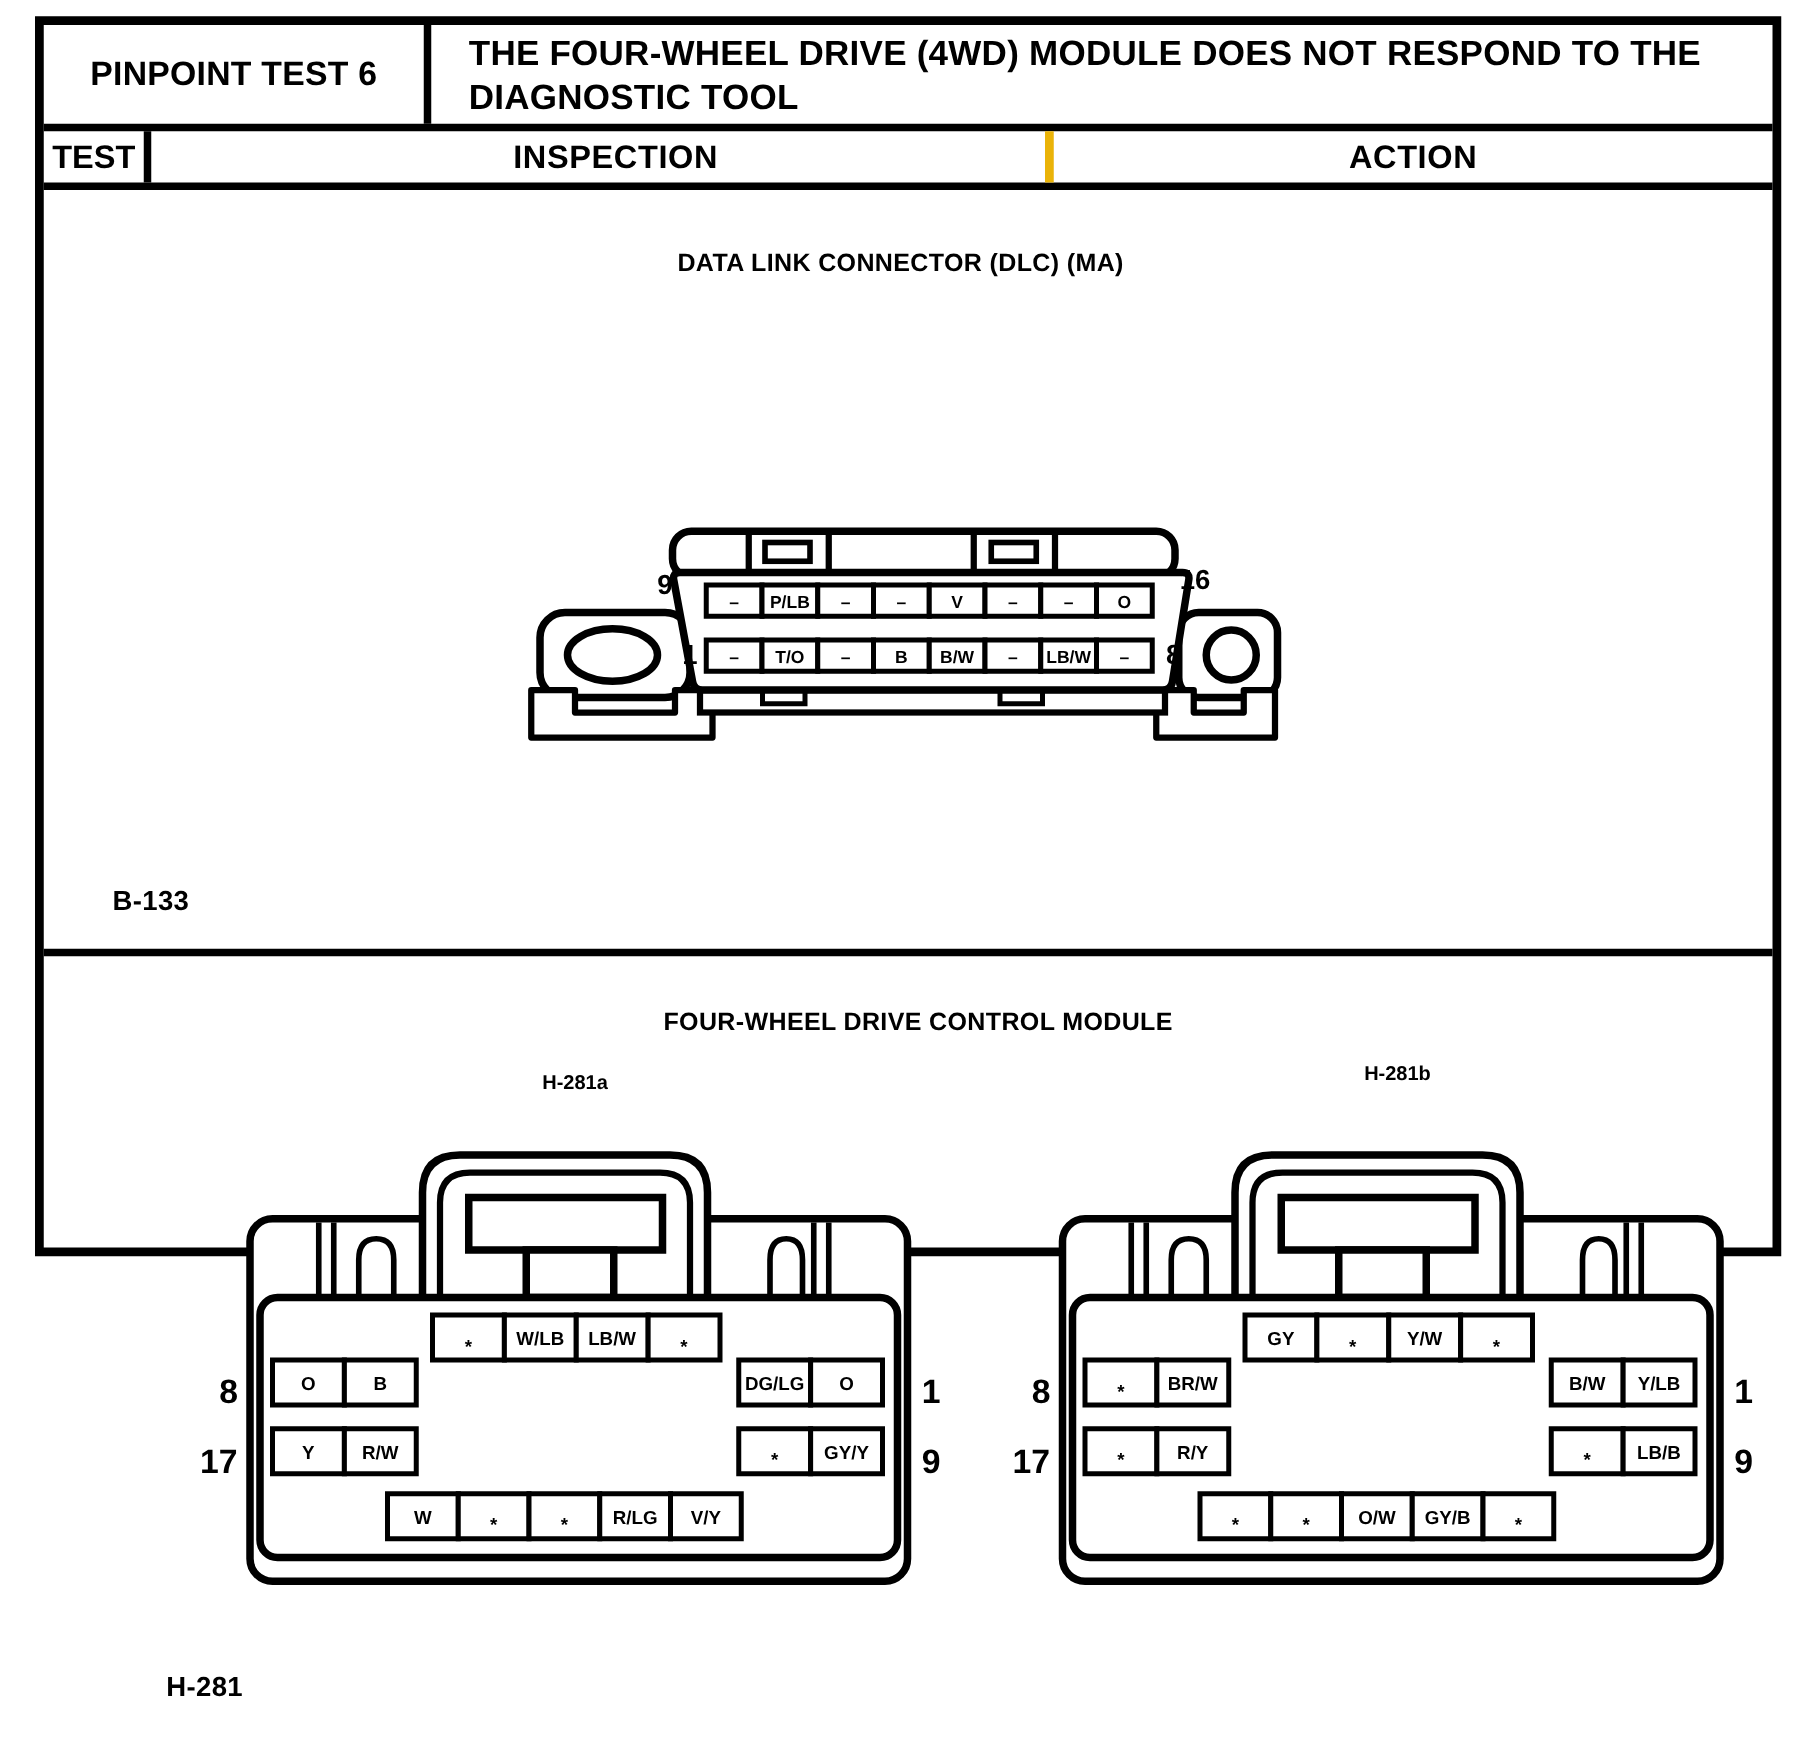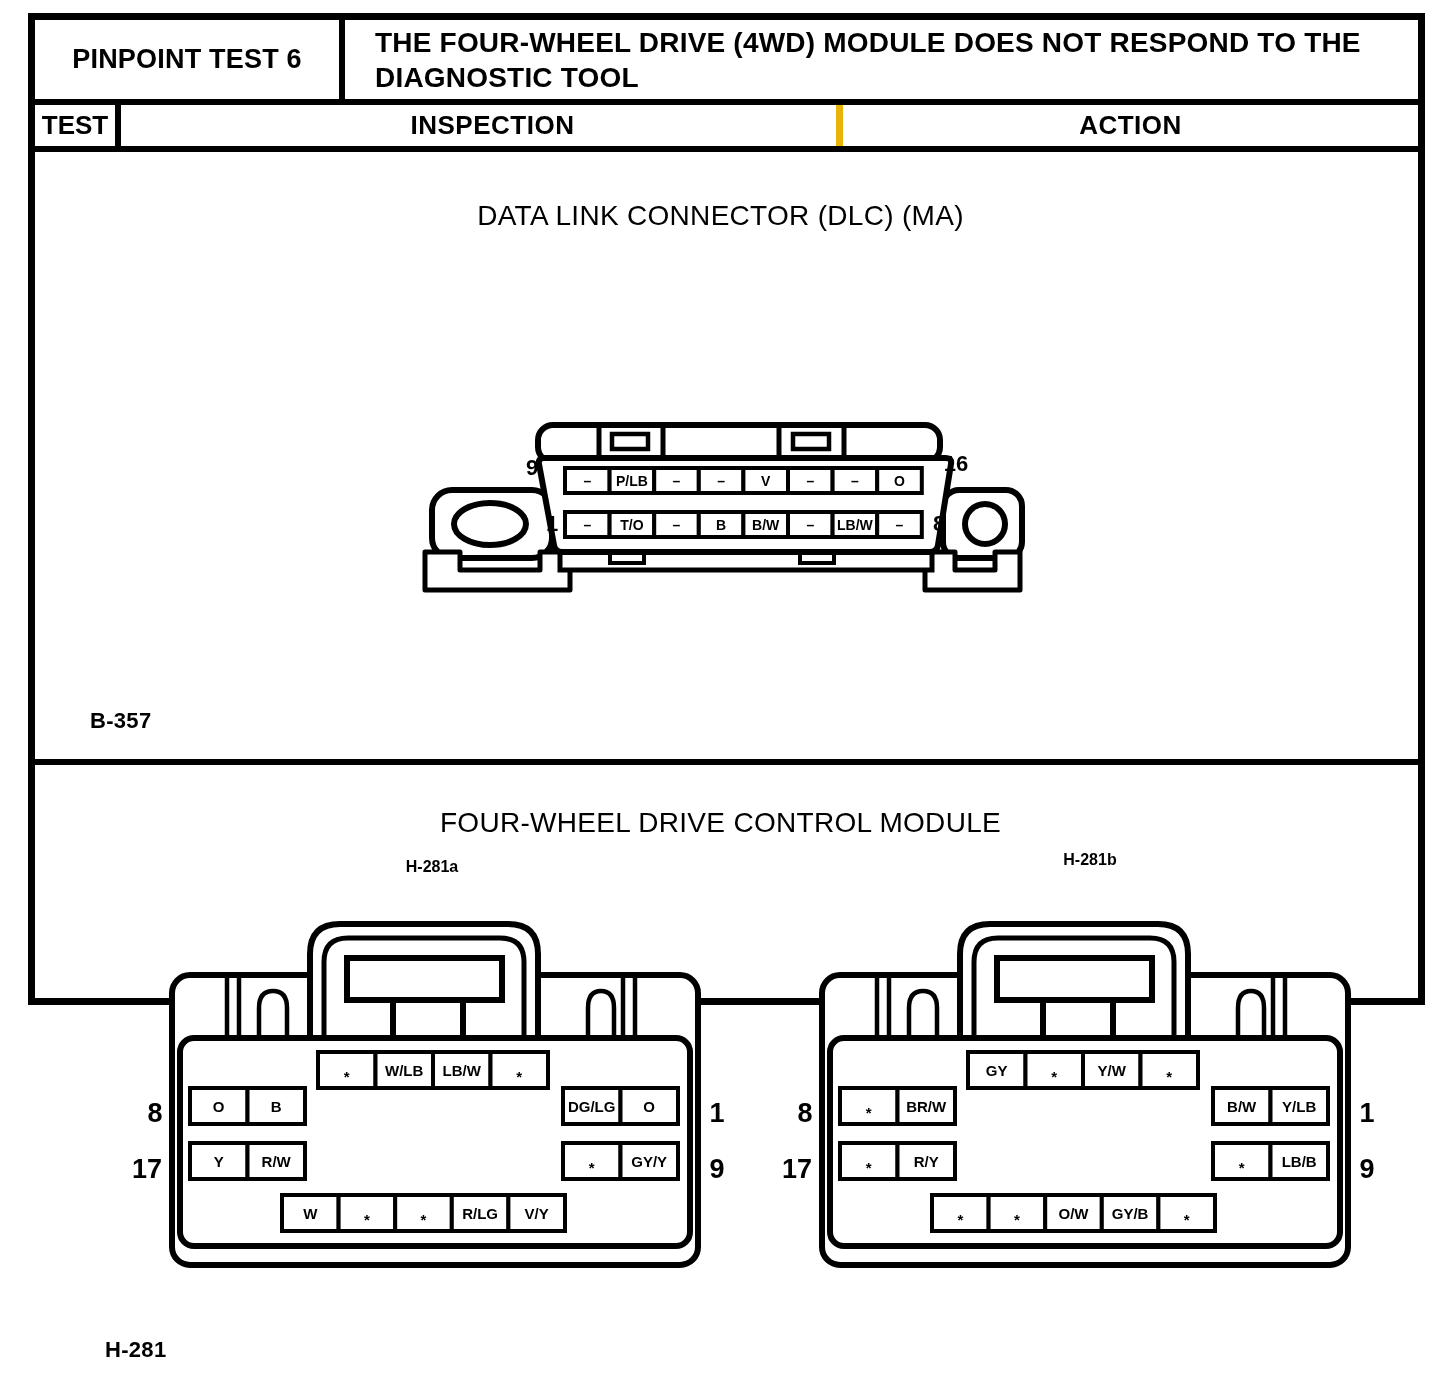--- a/index.html
+++ b/index.html
@@ -32,24 +32,24 @@
   .cell-inspection{
     flex:0 0 722px;border-right:7px solid #eab308;box-sizing:border-box;
     display:flex;align-items:center;justify-content:center;
     font-size:26px;font-weight:bold;letter-spacing:0.5px;padding-left:28px;
   }
   .cell-action{
     flex:1;display:flex;align-items:center;justify-content:center;
     font-size:26px;font-weight:bold;letter-spacing:0.5px;
   }
   .section1{position:relative;flex:0 0 613px;border-bottom:6px solid #000;box-sizing:border-box;}
-  .section2{position:relative;flex:1;}
+  .section2{position:relative;flex:1;margin-left:28px;}
   .diagram-title{
     position:absolute;left:0;right:12px;text-align:center;
-    font-size:28px;font-weight:normal;letter-spacing:0.3px;
+    font-size:20px;font-weight:bold;letter-spacing:0.3px;
   }
   .fig-label{position:absolute;font-size:22px;font-weight:bold;letter-spacing:0.3px;}
   .conn-label{position:absolute;width:160px;text-align:center;font-size:16px;font-weight:bold;}
   svg{position:absolute;overflow:visible;}
   svg text{font-family:"Liberation Sans",sans-serif;font-weight:bold;fill:#000;}
   .pin-txt{font-size:15px;}
   .pin-txt-sm{font-size:14px;}
   .pin-num{font-size:22px;}
   .pin-num-lg{font-size:27px;}
 </style>
@@ -133,21 +133,21 @@
           <text class="pin-txt-sm" text-anchor="middle" x="434.9" y="112">LB/W</text>
           <text class="pin-txt-sm" text-anchor="middle" x="479.5" y="112">–</text>
         </g>
 
         <text class="pin-num" text-anchor="middle" x="112" y="57">9</text>
         <text class="pin-num" text-anchor="middle" x="536" y="53">16</text>
         <text class="pin-num" text-anchor="middle" x="132" y="113">1</text>
         <text class="pin-num" text-anchor="middle" x="519" y="113">8</text>
       </svg>
 
-      <div class="fig-label" style="left:55px;top:556px;">B-357</div>
+      <div class="fig-label" style="left:55px;top:556px;">B-133</div>
     </div>
 
     <div class="section2">
       <div class="diagram-title" style="top:42px;">FOUR-WHEEL DRIVE CONTROL MODULE</div>
       <div class="conn-label" style="left:317px;top:93px;">H-281a</div>
       <div class="conn-label" style="left:975px;top:86px;">H-281b</div>
 
       <svg style="left:90px;top:147px;" width="610" height="360" viewBox="0 0 610 360">
         <rect x="47" y="63" width="526" height="290" rx="18" fill="#fff" stroke="#000" stroke-width="6"></rect>
         <line x1="102" y1="66" x2="102" y2="126" stroke="#000" stroke-width="4.5"></line>

